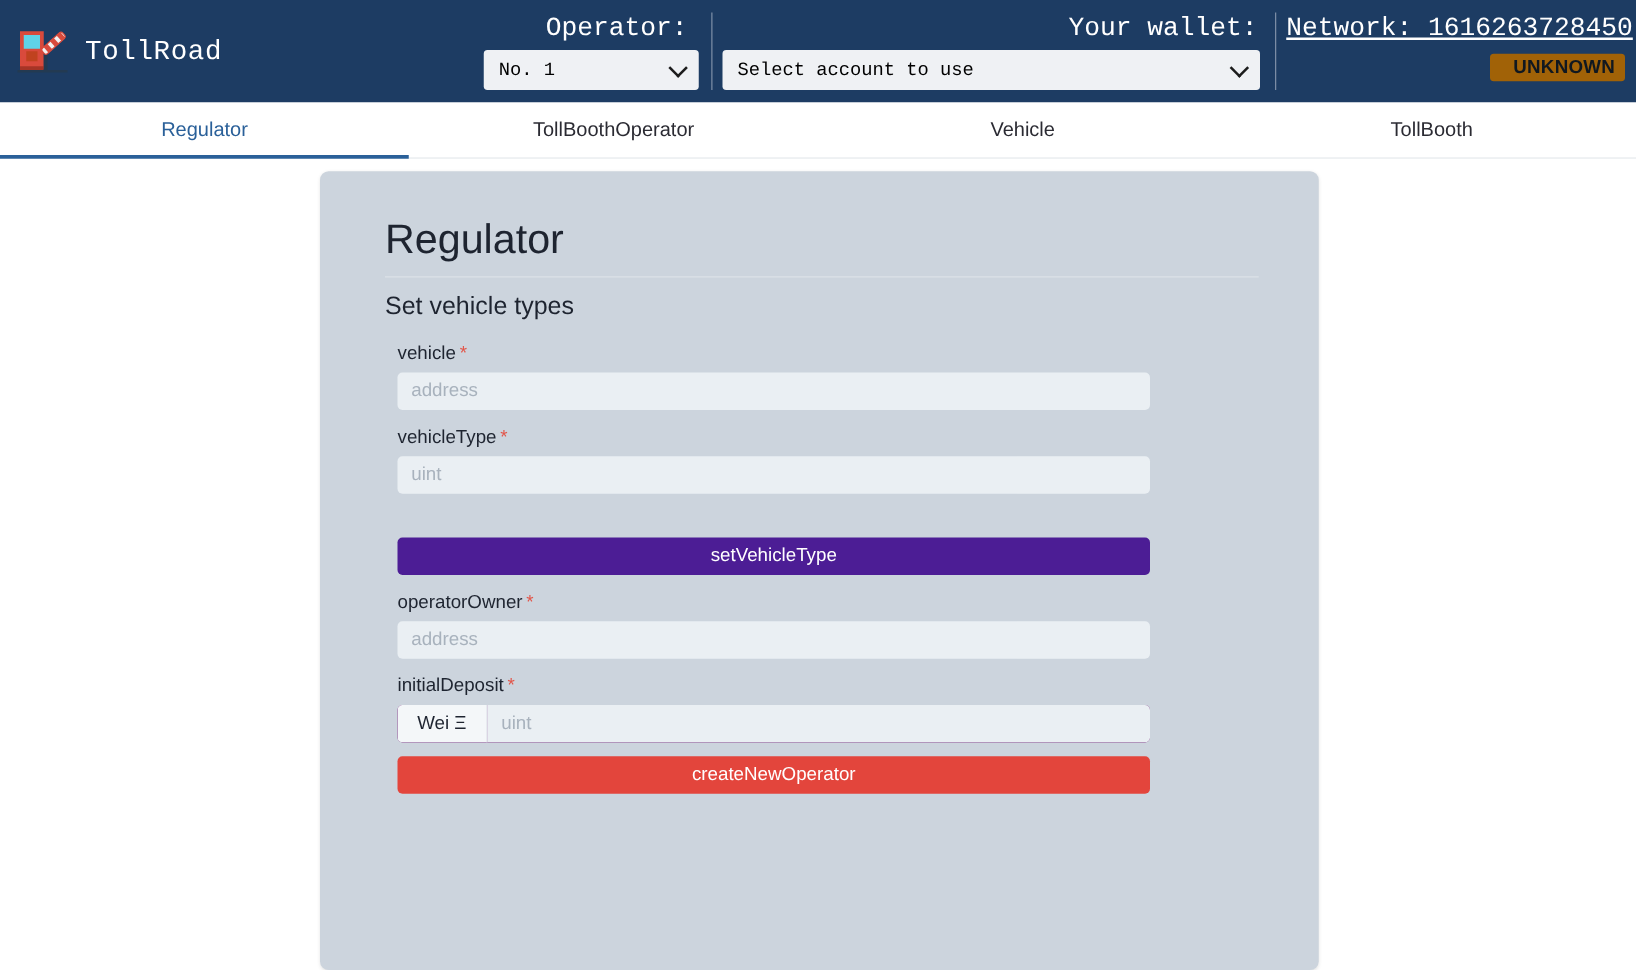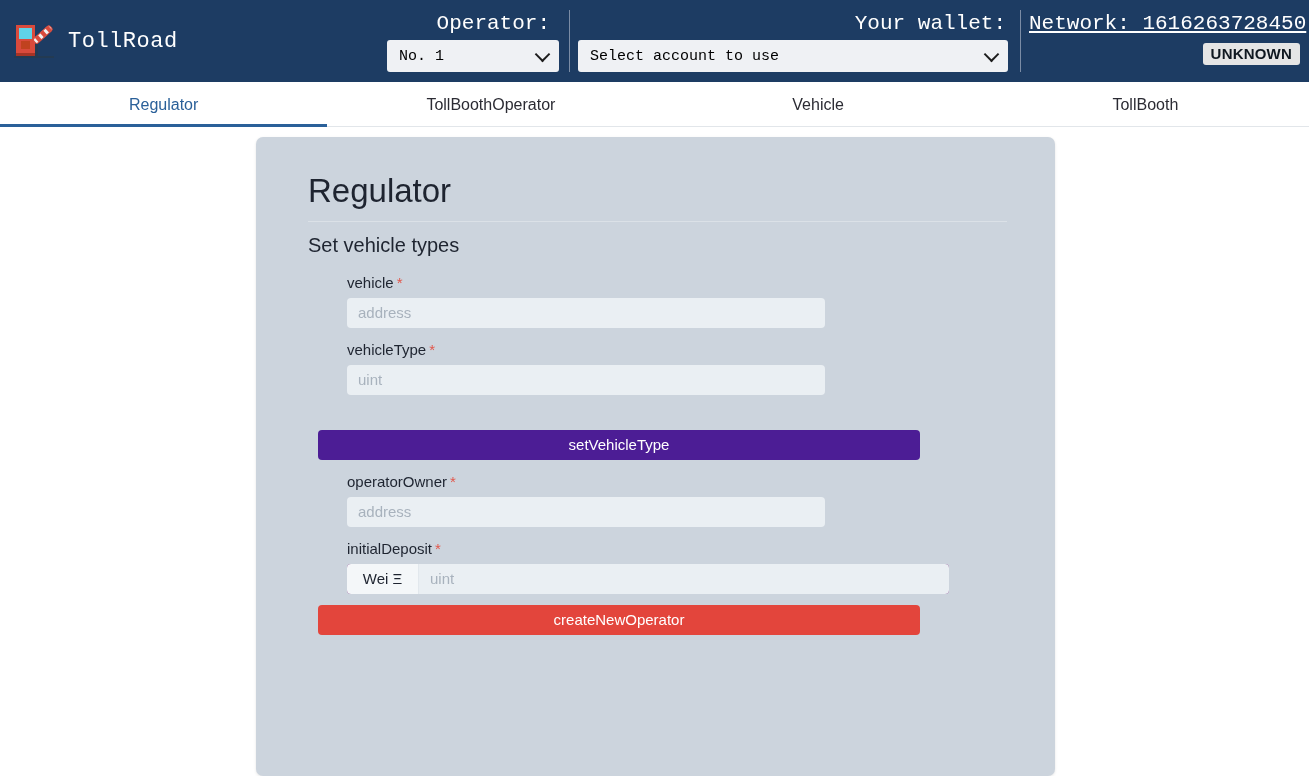--- a/index.html
+++ b/index.html
@@ -82,27 +82,27 @@
     width: 11px; height: 11px;
     transform: translateY(-65%) rotate(45deg);
     border-right: 2.2px solid #1c1c1c;
     border-bottom: 2.2px solid #1c1c1c;
   }
 
   #network-badge {
     position: absolute;
     right: 9px;
     top: 43px;
-    background: #e5e5e5;
+    background: #a16207;
     color: #101820;
     font-family: "Liberation Sans", sans-serif;
     font-weight: bold;
     font-size: 15px;
     letter-spacing: 0.2px;
-    padding: 3px 8px 4px 8px;
+    padding: 3px 8px 4px 19px;
     border-radius: 3px;
     line-height: 1;
     white-space: nowrap;
   }
 
   
   #tabbar {
     position: relative;
     width: 1309px;
     height: 45px;
@@ -173,32 +173,32 @@
     font-weight: normal;
     color: #1e2430;
   }
   .section-heading.with-rule {
     border-top: 1px solid #dbe1e7;
     padding-top: 14px;
     margin-top: 17px;
     padding-left: 4px;
   }
   .form-body { padding: 0 0 0 10px; }
-  .field { margin-top: 13px; margin-left: 29px; }
+  .field { margin-top: 13px; }
   .field-label {
     font-size: 15px;
     color: #1e2430;
     display: block;
     margin-bottom: 7px;
   }
   .req-star { color: #e2564a; margin-left: 3px; }
 
   .text-input {
     display: block;
-    width: 478px;
+    width: 602px;
     height: 30px;
     background: #eaeff3;
     border: none;
     border-radius: 4px;
     padding: 0 11px;
     font-size: 15px;
     color: #1e2430;
     font-family: "Liberation Sans", sans-serif;
     outline: none;
   }

